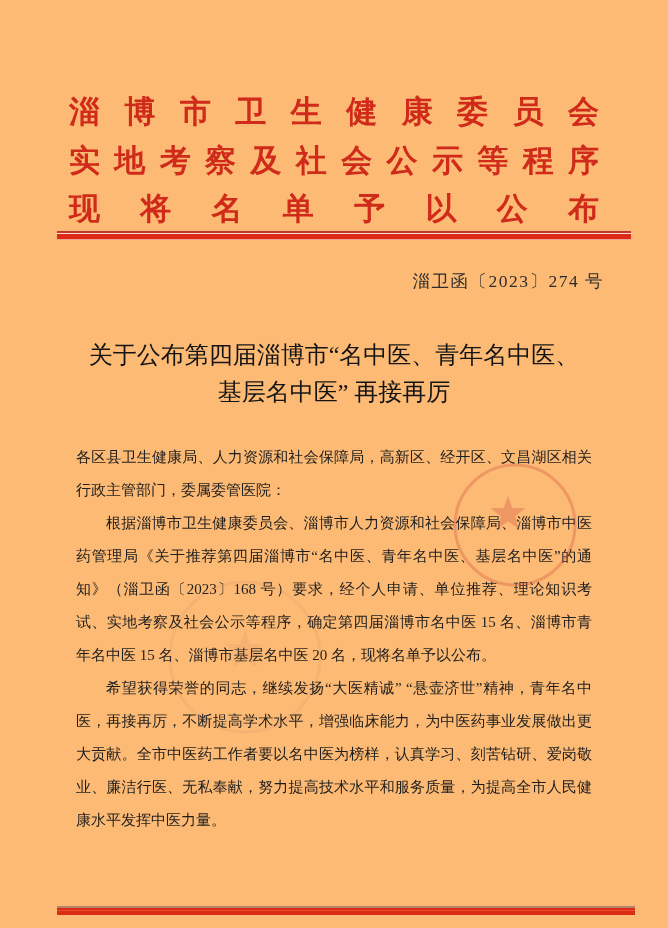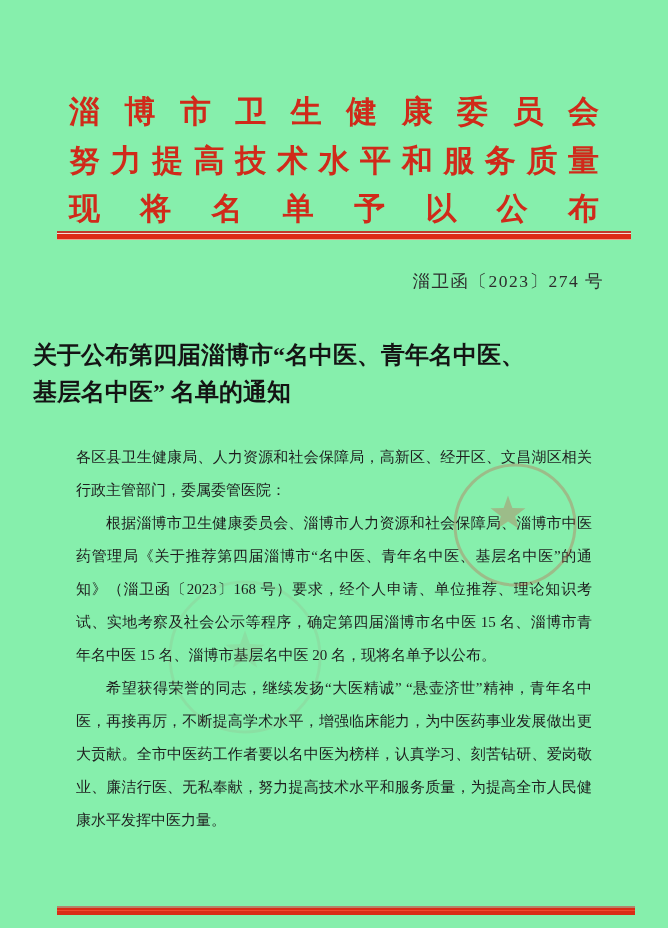--- a/index.html
+++ b/index.html
@@ -2,21 +2,21 @@
 <html><head>
 <meta charset="utf-8">
 <style>
   html,body{margin:0;padding:0;}
   body{
     width:668px;height:928px;
     background:#ffffff;
     font-family:"Liberation Serif","DejaVu Serif",serif;
     position:relative;overflow:hidden;
   }
-  .page{position:absolute;inset:0;background:#86efac;padding-left:37px;}
+  .page{position:absolute;inset:0;background:#fdba74;padding-left:37px;}
 
   
   .letterhead{
     position:absolute;top:88px;left:69px;width:530px;
     color:#d02a1a;font-weight:bold;
   }
   .letterhead .agency-line{
     font-size:31px;line-height:48.5px;height:48.5px;
     text-align:justify;text-align-last:justify;
     white-space:nowrap;
@@ -37,22 +37,22 @@
 
   
   .doc-number{
     position:absolute;top:269px;right:64px;
     font-size:17.5px;color:#2d2d2d;letter-spacing:1.5px;
     white-space:nowrap;
   }
 
   
   .doc-title{
-    position:absolute;top:337px;left:33px;width:578px;
-    text-align:left;color:#141414;font-weight:bold;
+    position:absolute;top:337px;left:45px;width:578px;
+    text-align:center;color:#141414;font-weight:normal;
     font-size:24px;line-height:37px;
   }
 
   
   .doc-body{
     position:absolute;top:441px;left:76px;width:516px;
     font-size:15px;line-height:33px;color:#1e1e1e;
     text-align:justify;
   }
   .doc-body p{margin:0;}
@@ -74,31 +74,31 @@
   .seal-1{top:458px;left:448px;width:134px;height:134px;opacity:0.30;}
   .seal-2{top:575px;left:163px;width:164px;height:164px;opacity:0.10;}
 </style>
 </head>
 <body>
 
 <div class="page">
 
   <div class="letterhead">
     <div class="agency-line">淄博市卫生健康委员会</div>
-    <div class="agency-line">努力提高技术水平和服务质量</div>
+    <div class="agency-line">实地考察及社会公示等程序</div>
     <div class="agency-line">现将名单予以公布</div>
   </div>
 
   <div class="rule-top"></div>
 
   <div class="doc-number">淄卫函〔2023〕274 号</div>
 
   <div class="doc-title">
     <div>关于公布第四届淄博市“名中医、青年名中医、</div>
-    <div>基层名中医” 名单的通知</div>
+    <div>基层名中医” 再接再厉</div>
   </div>
 
   <div class="doc-body">
     <p>各区县卫生健康局、人力资源和社会保障局，高新区、经开区、文昌湖区相关行政主管部门，委属委管医院：</p>
     <p class="indent">根据淄博市卫生健康委员会、淄博市人力资源和社会保障局、淄博市中医药管理局《关于推荐第四届淄博市“名中医、青年名中医、基层名中医”的通知》（淄卫函〔2023〕168 号）要求，经个人申请、单位推荐、理论知识考试、实地考察及社会公示等程序，确定第四届淄博市名中医 15 名、淄博市青年名中医 15 名、淄博市基层名中医 20 名，现将名单予以公布。</p>
     <p class="indent">希望获得荣誉的同志，继续发扬“大医精诚” “悬壶济世”精神，青年名中医，再接再厉，不断提高学术水平，增强临床能力，为中医药事业发展做出更大贡献。全市中医药工作者要以名中医为榜样，认真学习、刻苦钻研、爱岗敬业、廉洁行医、无私奉献，努力提高技术水平和服务质量，为提高全市人民健康水平发挥中医力量。</p>
   </div>
 
   <svg class="seal seal-1" viewBox="0 0 134 134" xmlns="http://www.w3.org/2000/svg">
     <circle cx="67" cy="67" r="60" fill="none" stroke="#cf4a3c" stroke-width="3"></circle>

